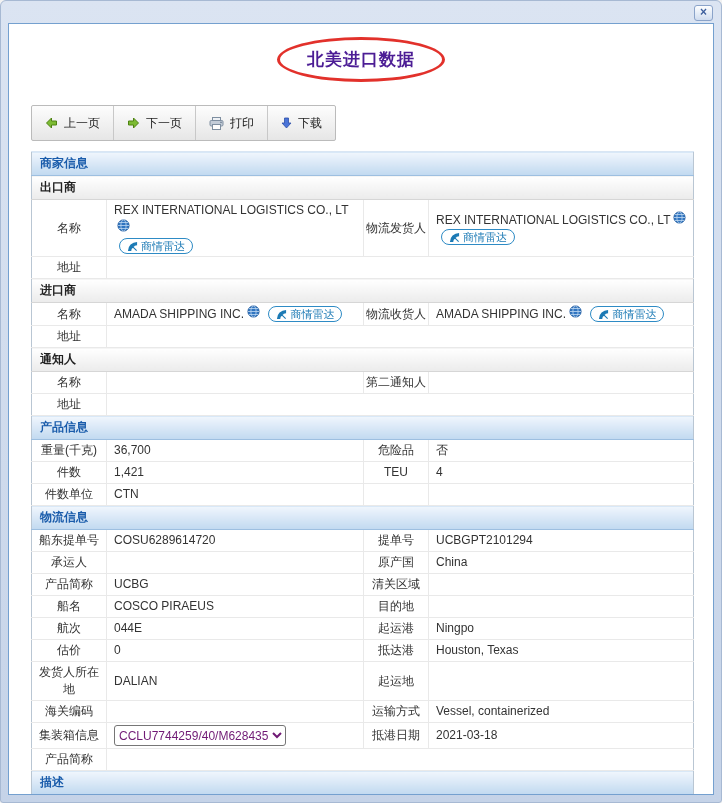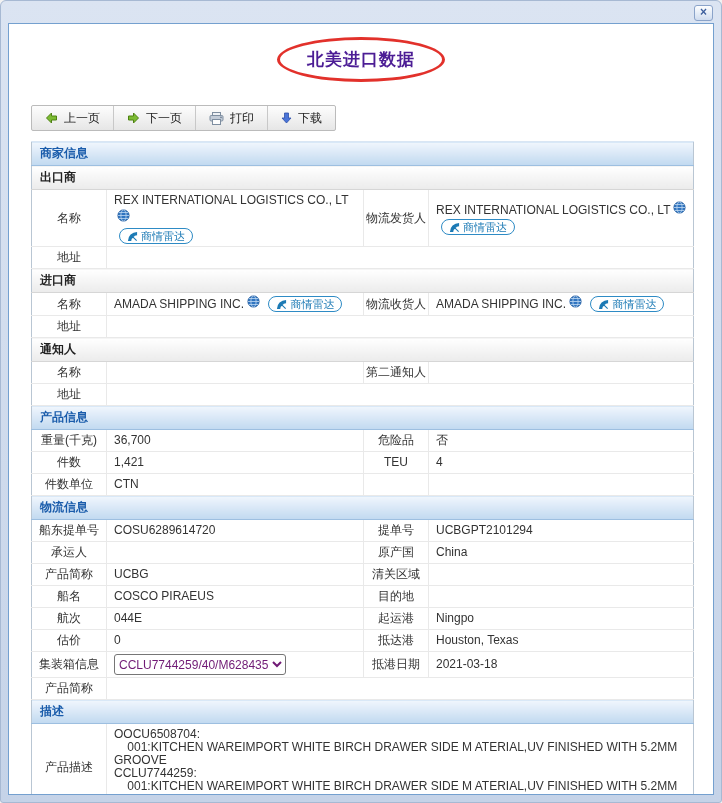--- a/index.html
+++ b/index.html
@@ -29,21 +29,21 @@
   }
   
   .title-wrap { text-align:center; margin-top:13px; height:58px; }
   .red-ellipse {
     display:inline-block; border:3px solid #e2312b; border-radius:50%;
     padding:8px 27px;
   }
   .page-title { font-size:17px; font-weight:bold; color:#4c1d95; letter-spacing:1px; }
   
   .toolbar {
-    display:inline-flex; margin:10px 0 10px 22px; height:26px;
+    display:inline-flex; margin:10px 0 10px 22px; height:36px;
     border:1px solid #bbb; border-radius:2px;
     background:linear-gradient(#fdfdfd,#e6e6e6);
   }
   .tb-btn {
     display:flex; align-items:center; gap:6px; padding:0 13px;
     font-size:12px; color:#222; border-right:1px solid #c8c8c8; cursor:pointer;
     white-space:nowrap;
   }
   .tb-btn:last-child { border-right:none; }
   .tb-btn svg { display:block; }
@@ -301,20 +301,32 @@
         <td class="lab lab2">起运港</td>
         <td class="val">Ningpo</td>
       </tr>
       <tr>
         <td class="lab">估价</td>
         <td class="val">0</td>
         <td class="lab lab2">抵达港</td>
         <td class="val">Houston, Texas</td>
       </tr>
       <tr>
+        <td class="lab">发货人所在地</td>
+        <td class="val">DALIAN</td>
+        <td class="lab lab2">起运地</td>
+        <td class="val"></td>
+      </tr>
+      <tr>
+        <td class="lab">海关编码</td>
+        <td class="val"></td>
+        <td class="lab lab2">运输方式</td>
+        <td class="val">Vessel, containerized</td>
+      </tr>
+      <tr>
         <td class="lab">集装箱信息</td>
         <td class="val">
           <select class="container-select">
             <option>CCLU7744259/40/M628435</option>
           </select>
         </td>
         <td class="lab lab2">抵港日期</td>
         <td class="val">2021-03-18</td>
       </tr>
 

